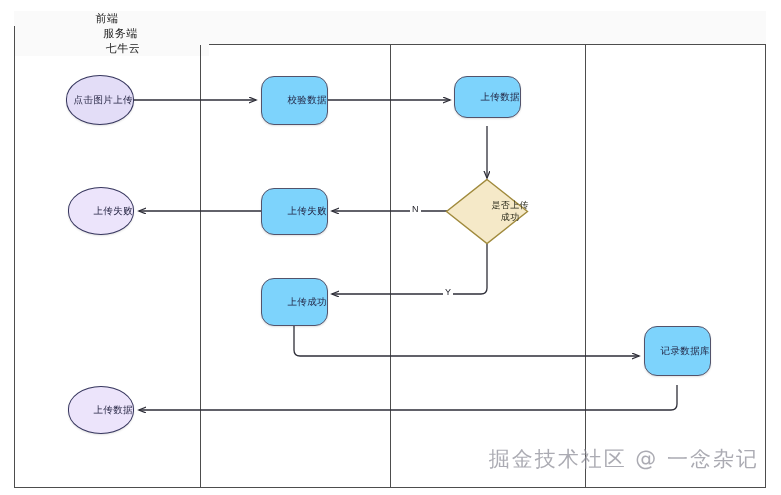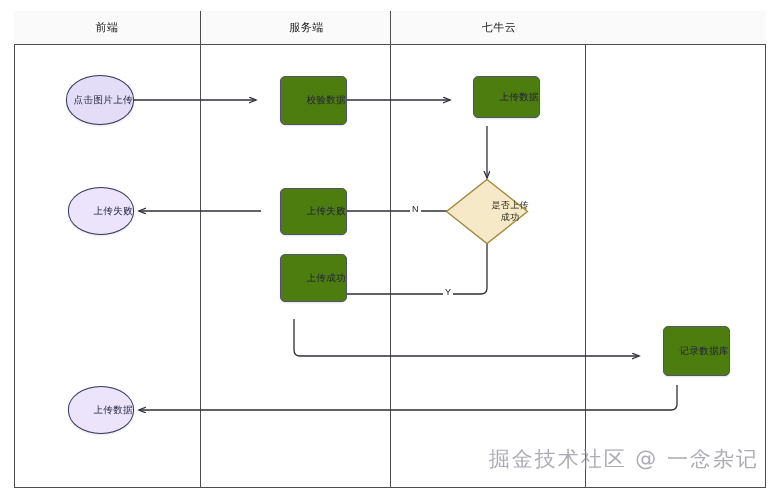--- a/index.html
+++ b/index.html
@@ -32,20 +32,21 @@
   .lane-header-row {
     position: absolute;
     left: 14px;
     top: 11px;
     width: 752px;
     height: 34px;
     display: flex;
     box-sizing: border-box;
     border-bottom: 1.4px solid #4d4d4d;
     background: #fafafa;
+    flex-direction: column;
   }
   .lane-header {
     display: flex;
     align-items: center;
     justify-content: center;
     box-sizing: border-box;
     font-size: 11px;
     color: #222222;
     letter-spacing: 0.5px;
     background: #fafafa;
@@ -76,24 +77,23 @@
   }
   .node.oval {
     border: 1.5px solid #36365e;
     border-radius: 50%/48%;
     background: #e3ddf7;
     box-shadow: 0 1px 2px rgba(0,0,0,0.12);
   }
   .node.oval.violet { background: #ece4fb; }
   .node.rect {
     border: 1.5px solid #53536b;
-    border-radius: 5px;
-    background: #4d7c0f;
+    border-radius: 13px;
+    background: #7dd3fc;
     box-shadow: 0 1px 2px rgba(0,0,0,0.12);
-    margin-left: 19px;
   }
   .node.diamond-wrap {
     border: none;
     background: none;
   }
   .diamond-shape {
     position: absolute;
     inset: 0;
     z-index: 1;
   }
@@ -217,21 +217,21 @@
   </div>
 
   <div class="node oval violet" style="left:68px; top:187px; width:66px; height:48px;">
     <span>上传失败</span>
   </div>
 
   <div class="node rect" style="left:261px; top:188px; width:67px; height:47px;">
     <span>上传失败</span>
   </div>
 
-  <div class="node rect" style="left:261px; top:254px; width:67px; height:48px;">
+  <div class="node rect" style="left:261px; top:278px; width:67px; height:48px;">
     <span>上传成功</span>
   </div>
 
   <div class="node rect" style="left:644px; top:326px; width:67px; height:50px;">
     <span>记录数据库</span>
   </div>
 
   <div class="node oval violet" style="left:68px; top:386px; width:66px; height:48px;">
     <span>上传数据</span>
   </div>

